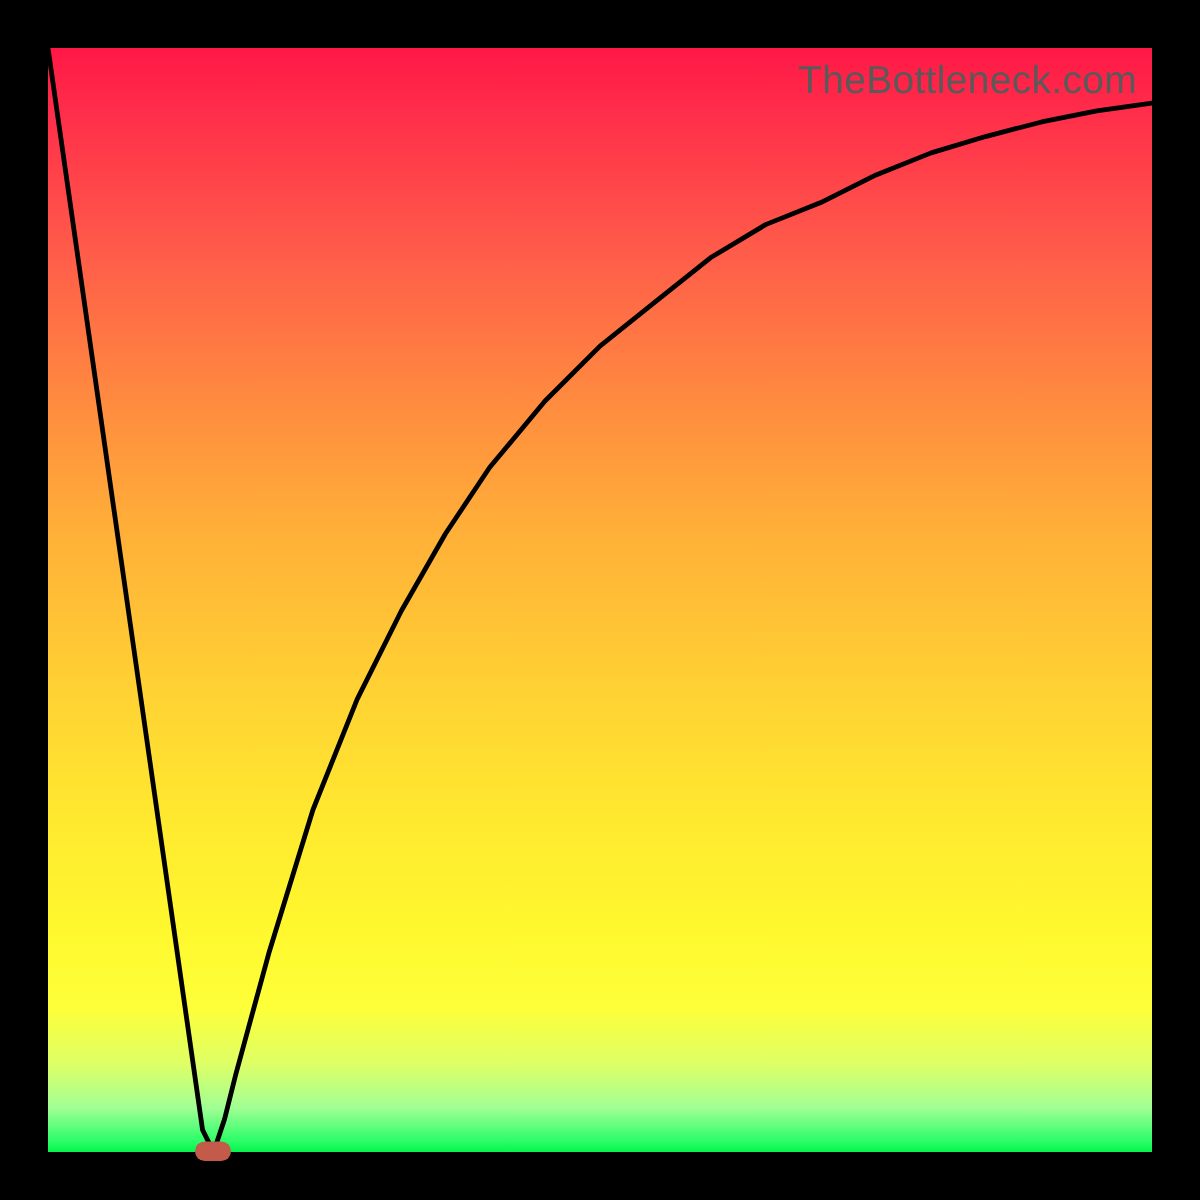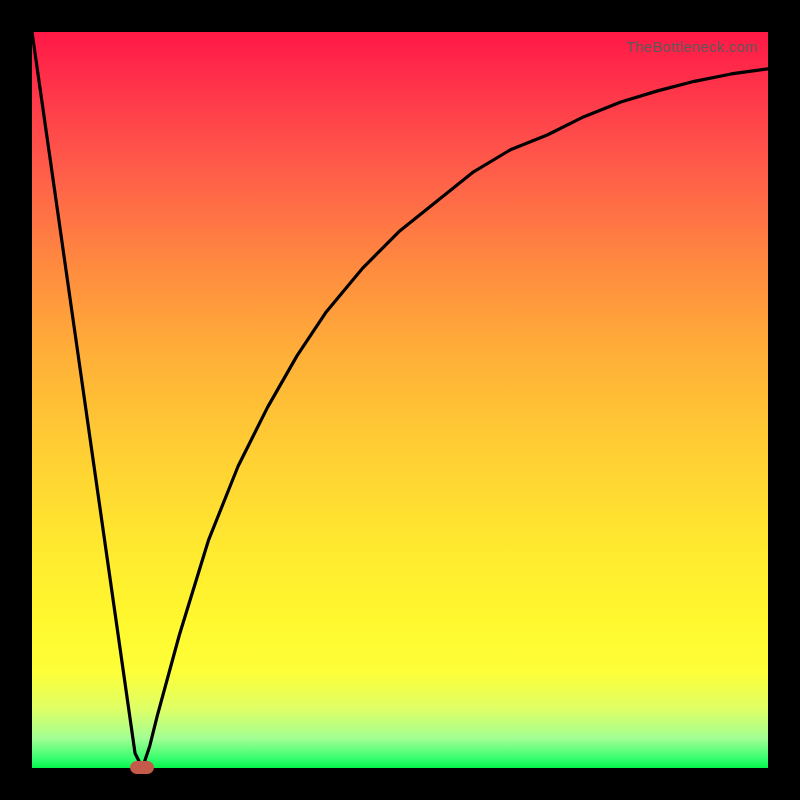--- a/index.html
+++ b/index.html
@@ -47,21 +47,21 @@
       #a1ff94 96%,
       #2bfd68 99%,
       #05f44c 100%
     );
   }
   .watermark {
     position: absolute;
     top: 6px;
     right: 10px;
     color: #5a5a5a;
-    font-size: 15px;
+    font-size: 26px;
     font-weight: 500;
     letter-spacing: 0.2px;
     user-select: none;
   }
   .curve-svg {
     position: absolute;
     left: 0;
     top: 0;
     width: 100%;
     height: 100%;

